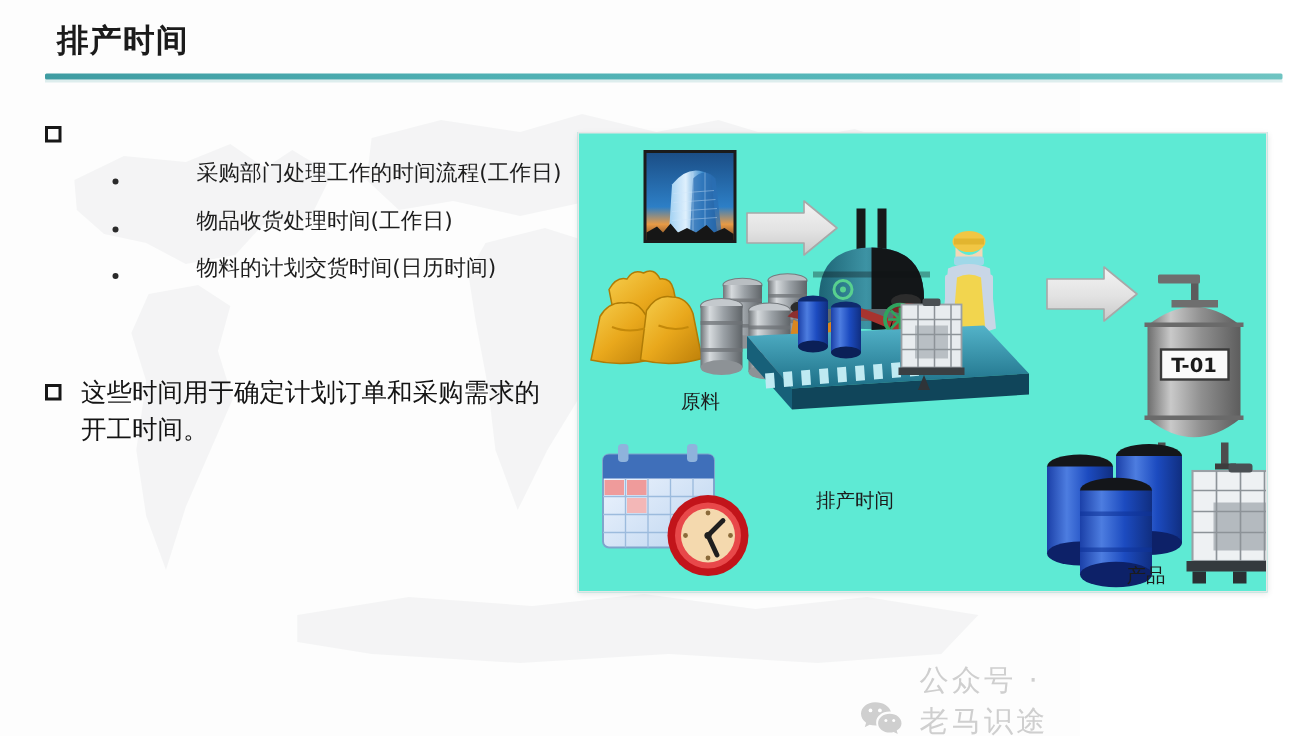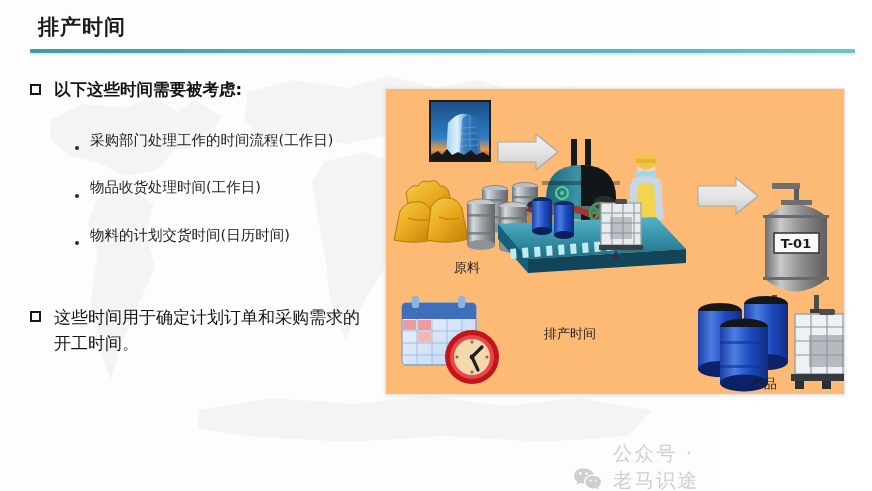--- a/index.html
+++ b/index.html
@@ -52,35 +52,35 @@
     border: 2.2px solid #171717;
     margin-right: 13px; margin-top: 6px;
   }
   .lvl1-text {
     font-size: 16.5px; font-weight: bold; color: #141414;
     line-height: 1.5;
     font-family: "DejaVu Sans", "Liberation Sans", sans-serif;
   }
   .lvl1-text.normal { font-weight: normal; font-size: 17px; }
 
-  .dot-item { display: flex; align-items: flex-end; margin-top: 28px; }
+  .dot-item { display: flex; align-items: center; margin-top: 12px; gap: 41px; }
   .dot-marker {
     flex: 0 0 auto; width: 4px; height: 4px; border-radius: 50%;
     background: #2a2a2a; margin-right: 11px; margin-top: 9px;
   }
   .dot-text {
     font-size: 14.5px; color: #1d1d1d; line-height: 1.35;
     font-family: "DejaVu Sans", "Liberation Sans", sans-serif;
   }
 
   
   #diagram-panel {
     position: absolute; left: 385px; top: 88px;
     width: 460px; height: 307px;
-    background: #fdba74;
+    background: #5eead4;
     border: 1px solid #e6e6e6;
     box-shadow: 0 1px 4px rgba(0,0,0,.10);
     overflow: hidden;
   }
   #diagram-panel svg { display: block; }
   .diag-label {
     position: absolute;
     font-size: 13px; color: #1c1c1c;
     font-family: "DejaVu Sans", "Liberation Sans", sans-serif;
     white-space: nowrap;
@@ -119,21 +119,20 @@
 
   <div id="header-title">排产时间</div>
   <div id="header-rule"></div>
   <div id="header-rule-shadow"></div>
 
   <div id="content-left">
 
     <div class="block" style="margin-left:30px;">
       <div class="sq-bullet-row">
         <span class="sq-marker"></span>
-        <span class="lvl1-text">以下这些时间需要被考虑:</span>
       </div>
 
       <div style="margin-left:45px; margin-top:6px;">
         <div class="dot-item">
           <span class="dot-marker"></span>
           <span class="dot-text">采购部门处理工作的时间流程(工作日)</span>
         </div>
         <div class="dot-item">
           <span class="dot-marker"></span>
           <span class="dot-text">物品收货处理时间(工作日)</span>

